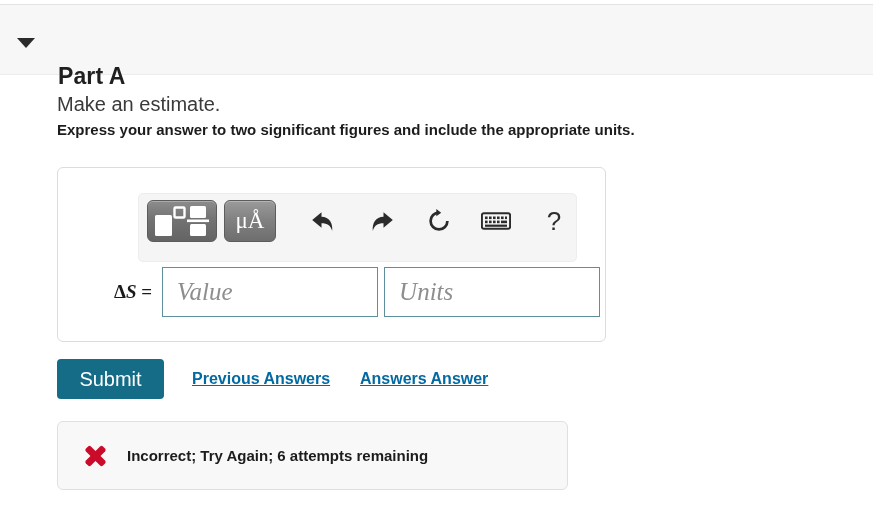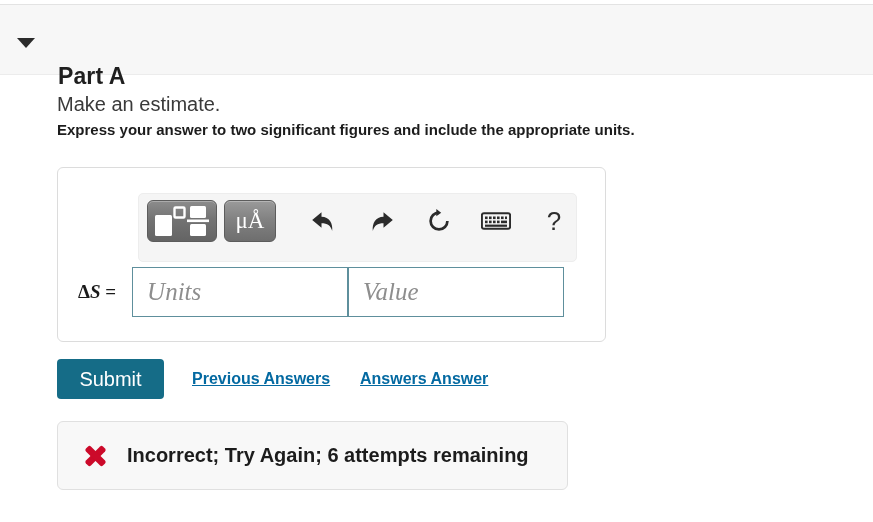--- a/index.html
+++ b/index.html
@@ -157,20 +157,21 @@
     display: flex;
     align-items: center;
   }
   .var-label {
     font-family: "Liberation Serif", serif;
     font-size: 19px;
     color: #1a1a1a;
     margin-right: 10px;
     white-space: nowrap;
     font-weight: bold;
+    margin-left: 36px;
   }
   .var-label i { font-style: italic; font-weight: bold; }
   .ans-input {
     height: 50px;
     border: 1px solid #5e8f9c;
     background: #ffffff;
     box-sizing: border-box;
     font-family: "Liberation Serif", serif;
     font-style: italic;
     font-size: 25px;
@@ -240,21 +241,21 @@
     left: 9px;
     top: 0;
     width: 7px;
     height: 24px;
     background: #cc0a2a;
     border-radius: 2px;
   }
   .x-mark::before { transform: rotate(45deg); }
   .x-mark::after  { transform: rotate(-45deg); }
   .feedback-text {
-    font-size: 20px;
+    font-size: 15px;
     font-weight: bold;
     color: #1c1c1c;
   }
 </style>
 </head>
 <body>
 
 <div class="part-header">
   <div class="disclosure-triangle"></div>
   <div class="part-title">Part A</div>
@@ -316,22 +317,22 @@
       </svg>
     </button>
 
     <button class="tool-btn icon-btn help-btn">
       <span class="help-glyph">?</span>
     </button>
   </div>
 
   <div class="input-row">
     <span class="var-label">Δ<i>S</i>&nbsp;=</span>
+    <input class="ans-input value-input" type="text" placeholder="Value" style="">
     <input class="ans-input units-input" type="text" placeholder="Units" style="">
-    <input class="ans-input value-input" type="text" placeholder="Value" style="">
   </div>
 </div>
 
 <button class="submit-button">Submit</button>
 <a class="action-link prev-answers">Previous Answers</a>
 <a class="action-link request-answer">Answers Answer</a>
 
 <div class="feedback-box">
   <div class="x-mark"></div>
   <div class="feedback-text">Incorrect; Try Again; 6 attempts remaining</div>

